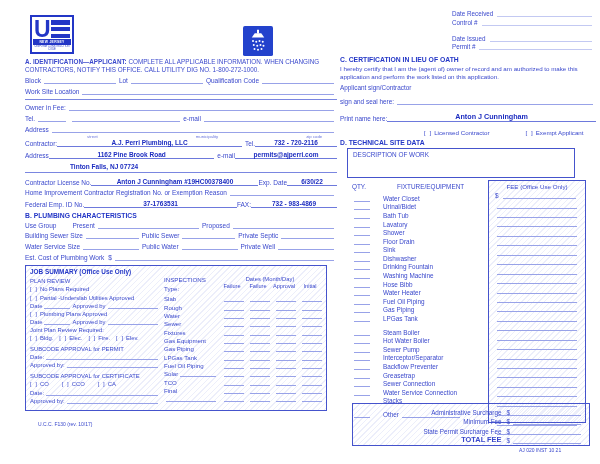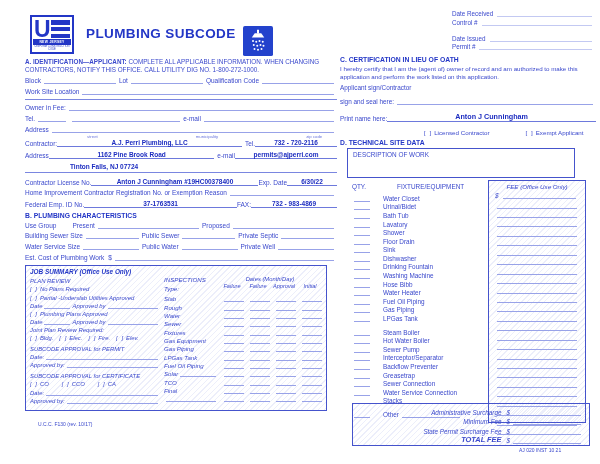--- a/index.html
+++ b/index.html
@@ -6,21 +6,21 @@
   body{width:600px;height:464px;position:relative;background:#fff;overflow:hidden;
        font-family:"Liberation Sans",sans-serif;color:#3a48cc;-webkit-font-smoothing:antialiased;}
   .lb{color:#3a48cc;}
   .bold{font-weight:bold;}
   .row{display:flex;align-items:flex-end;margin-bottom:3.8px;white-space:nowrap;font-size:6.5px;}
   .ln{border-bottom:0.8px solid #98a2e8;height:5px;flex:1;margin:0 3px;}
   .lnf{flex:none;}
   .val{font-weight:bold;color:#1c2cc0;border-bottom:0.8px solid #6d79dc;text-align:center;padding:0 5px;}
   .noline{border-bottom:none;}
   hr.div{border:none;border-top:0.9px solid #7a86e0;margin:2px 0 4.5px 0;}
-  .hatch{background-image:repeating-linear-gradient(135deg,rgba(110,125,220,.13) 0,rgba(110,125,220,.13) 1px,transparent 1px,transparent 4px);font-style:italic;}
+  .hatch{background-image:repeating-linear-gradient(135deg,rgba(110,125,220,.13) 0,rgba(110,125,220,.13) 1px,transparent 1px,transparent 4px);}
 
   
   .logo{position:absolute;left:30px;top:15px;width:44px;height:39px;border:2.2px solid #2336c6;box-sizing:border-box;background:#fff;}
   .logo-u{position:absolute;left:2px;top:0px;font-weight:bold;font-size:23px;color:#2336c6;line-height:1.05;}
   .logo-e{position:absolute;right:2px;top:3px;width:19px;}
   .logo-e i{display:block;height:4.5px;background:#2336c6;margin-bottom:2.4px;}
   .logo-banner{position:absolute;bottom:7.5px;left:1px;right:1px;background:#2336c6;color:#fff;font-size:3.4px;text-align:center;padding:0.6px 0;font-weight:bold;letter-spacing:.3px;}
   .logo-cap{position:absolute;bottom:1.5px;left:0;right:0;font-size:2.7px;text-align:center;color:#2336c6;}
   .titleblock{position:absolute;left:86px;top:26px;}
   .t1{font-size:13.5px;font-weight:bold;color:#2336c6;letter-spacing:.4px;}
@@ -108,21 +108,20 @@
     <div class="logo-u">U</div>
     <div class="logo-e">
         <i></i>
         <i></i>
         <i></i>
       </div>
     <div class="logo-banner">NEW JERSEY</div>
     <div class="logo-cap">UNIFORM CONSTRUCTION CODE</div>
   </div>
   <div class="titleblock">
-    <div class="t1">PLUMBING SUBCODE</div>
   </div>
   <div class="shower">
     <svg viewBox="0 0 24 24" width="30" height="30">
       <rect x="0" y="0" width="24" height="24" rx="1.5" fill="#2342cc"></rect>
       <rect x="11.2" y="3" width="1.6" height="3" fill="#fff"></rect>
       <path d="M7 9.2 L17 9.2 L14.6 5.8 L9.4 5.8 Z" fill="#fff"></path>
       <g fill="#fff">
         <circle cx="8" cy="12" r=".8"></circle>
           <circle cx="10.6" cy="12.6" r=".8"></circle>
           <circle cx="13.2" cy="12" r=".8"></circle>

